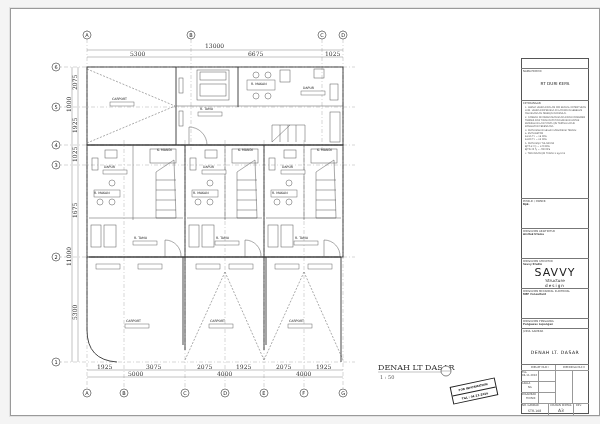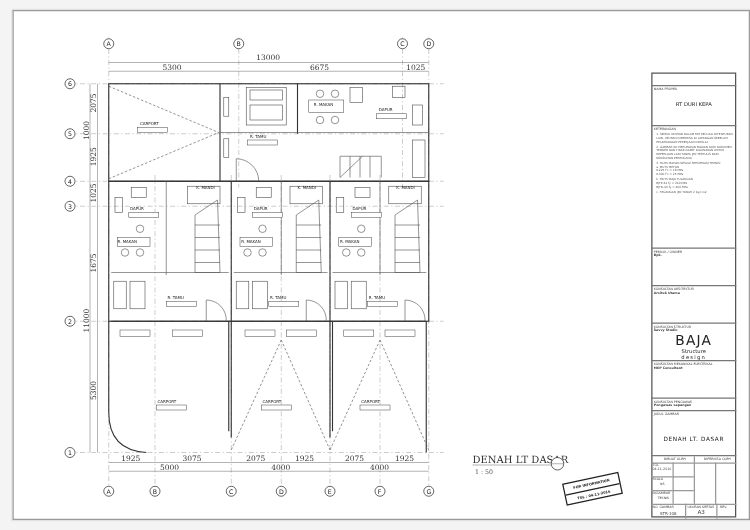--- a/index.html
+++ b/index.html
@@ -308,21 +308,21 @@
     </div>
 
     <div class="tb-cell" style="top:170px;">
       <div class="tb-small" style="top:1px;">KONSULTAN ARSITEKTUR</div>
       <div class="tb-small" style="top:4px;"><b>Arsitek Utama</b></div>
     </div>
 
     <div class="tb-cell" style="top:200px;">
       <div class="tb-small" style="top:1px;">KONSULTAN STRUKTUR</div>
       <div class="tb-small" style="top:4px;"><b>Savvy Studio</b></div>
-      <div class="savvy" style="top:7px;font-size:11px;letter-spacing:1px;">BAJA</div>
+      <div class="savvy" style="top:7px;font-size:11px;letter-spacing:1px;">SAVVY</div>
       <div class="savvy" style="top:19px;font-size:4.2px;">Structure</div>
       <div class="savvy" style="top:24px;font-size:4.2px;letter-spacing:1px;">design</div>
     </div>
 
     <div class="tb-cell" style="top:230px;">
       <div class="tb-small" style="top:1px;">KONSULTAN MEKANIKAL ELEKTRIKAL</div>
       <div class="tb-small" style="top:4px;"><b>MEP Consultant</b></div>
     </div>
 
     <div class="tb-cell" style="top:260px;">

